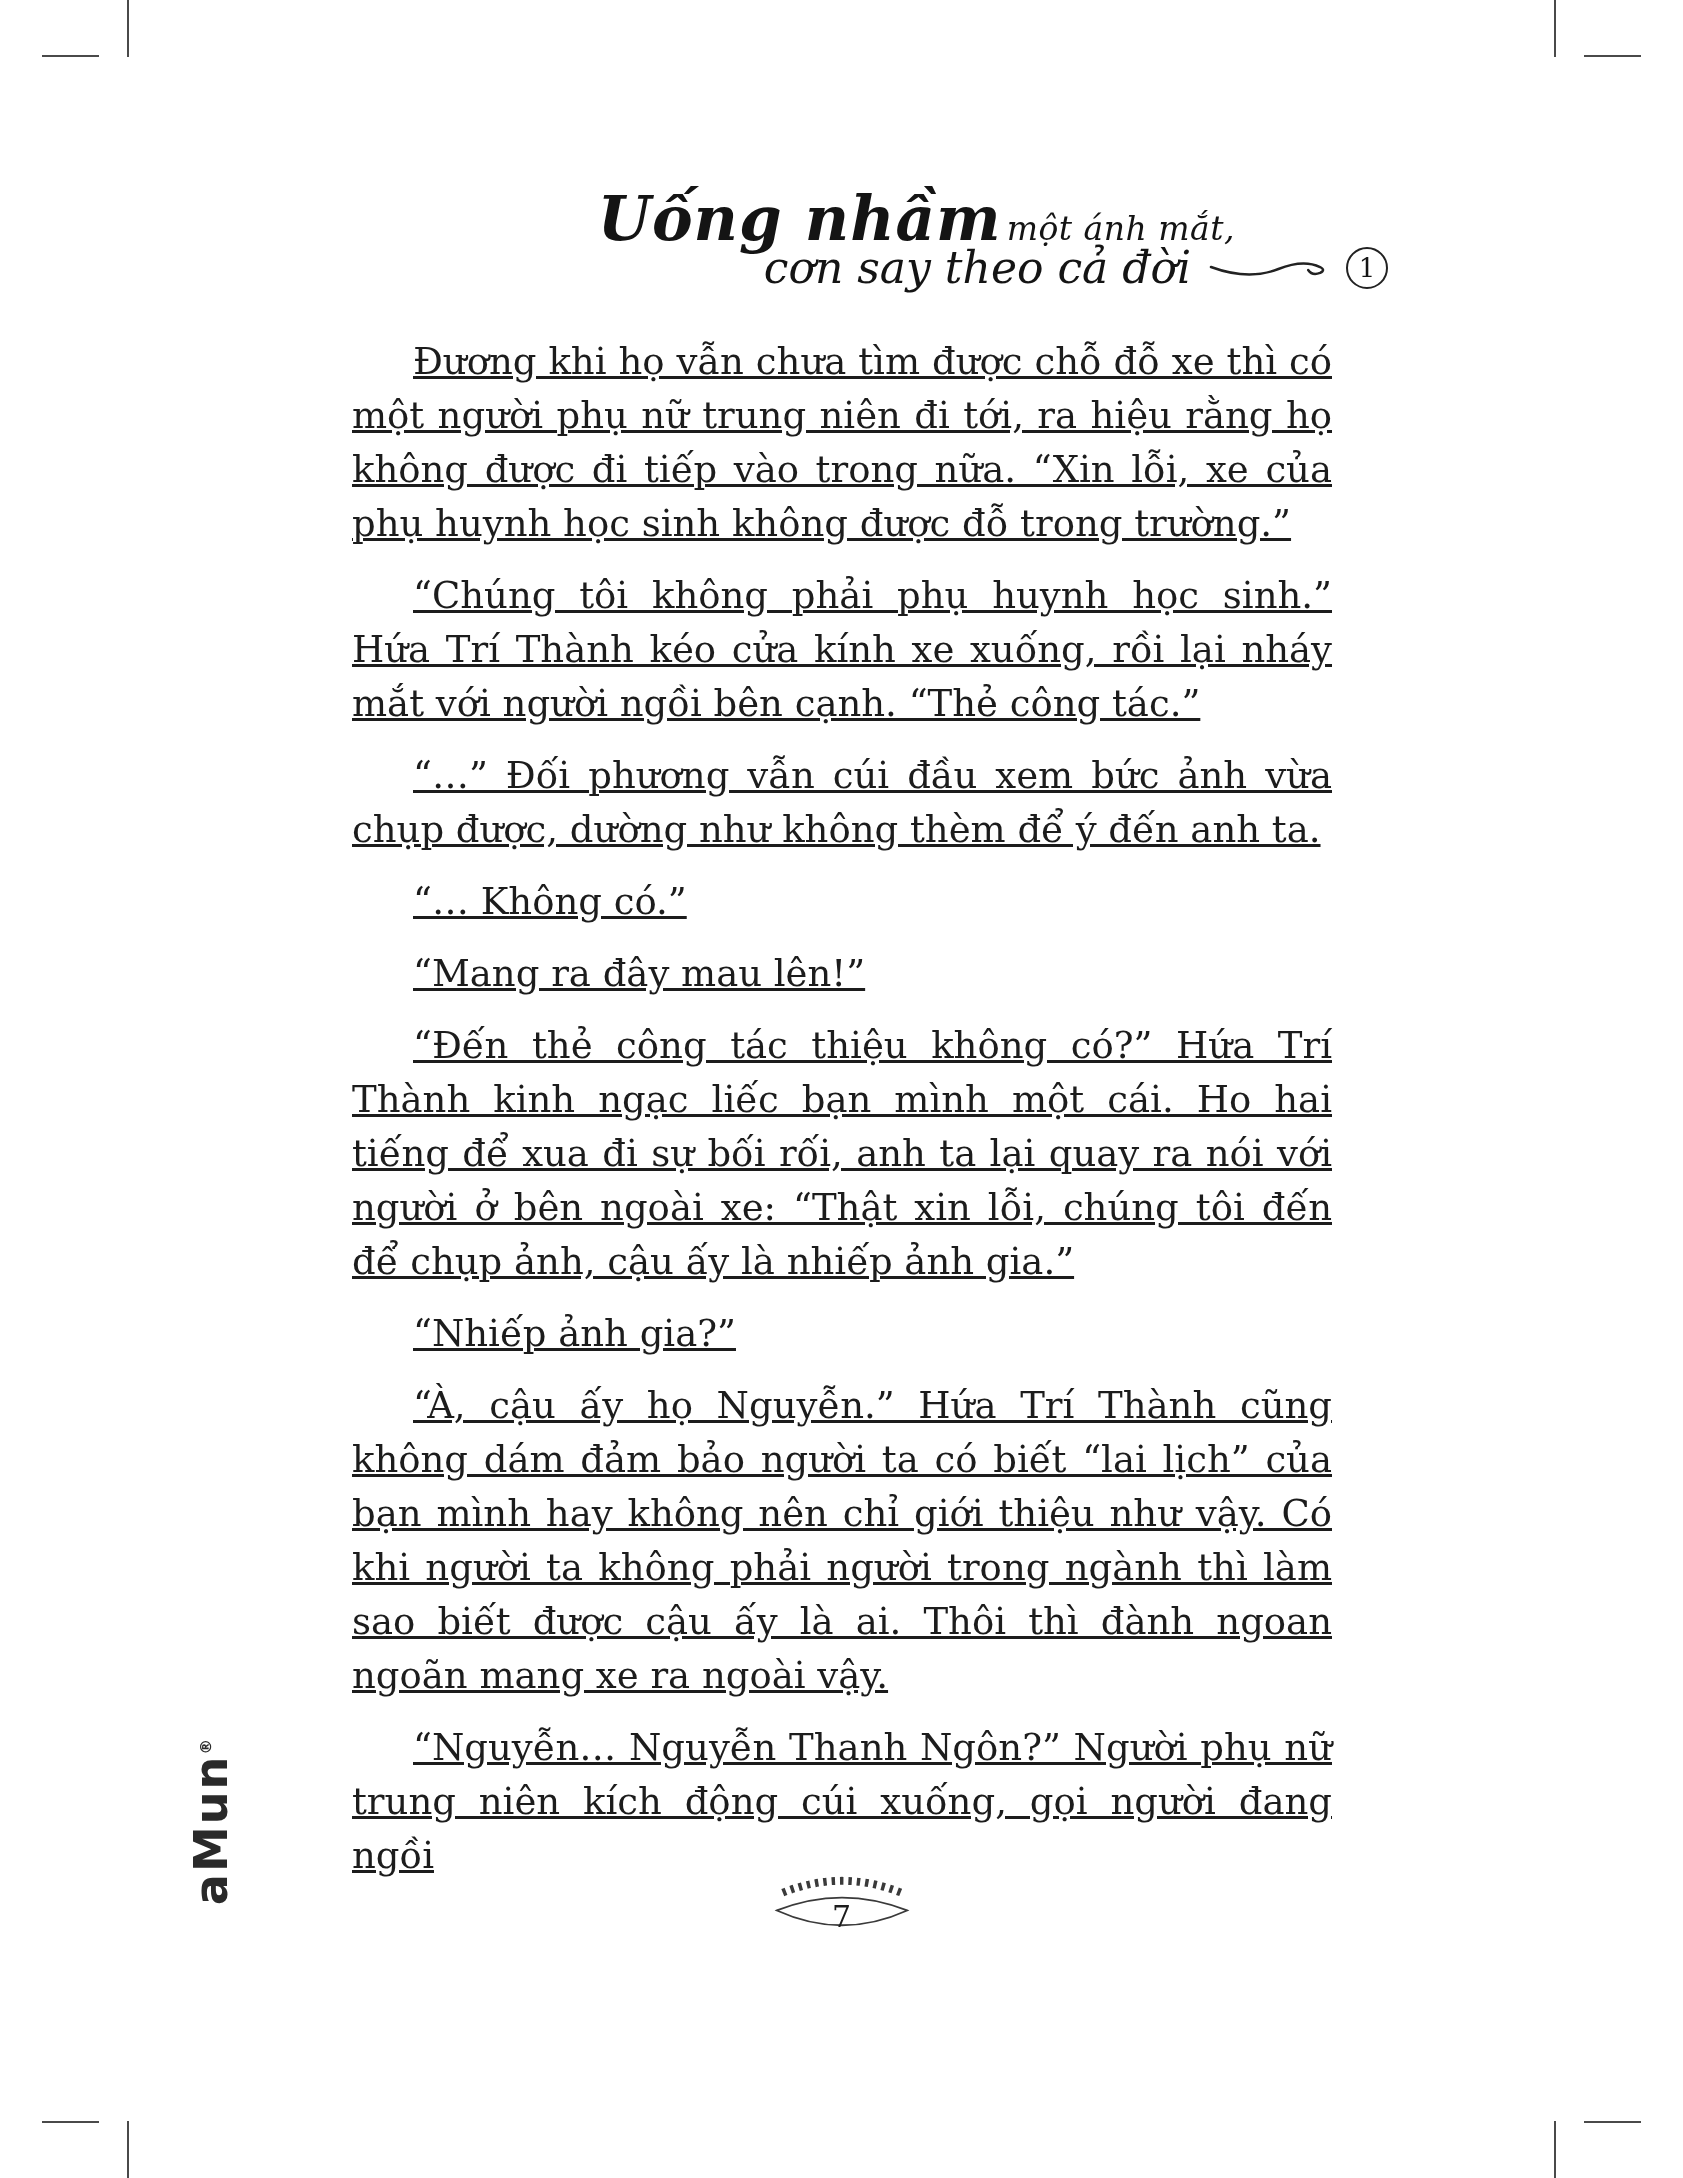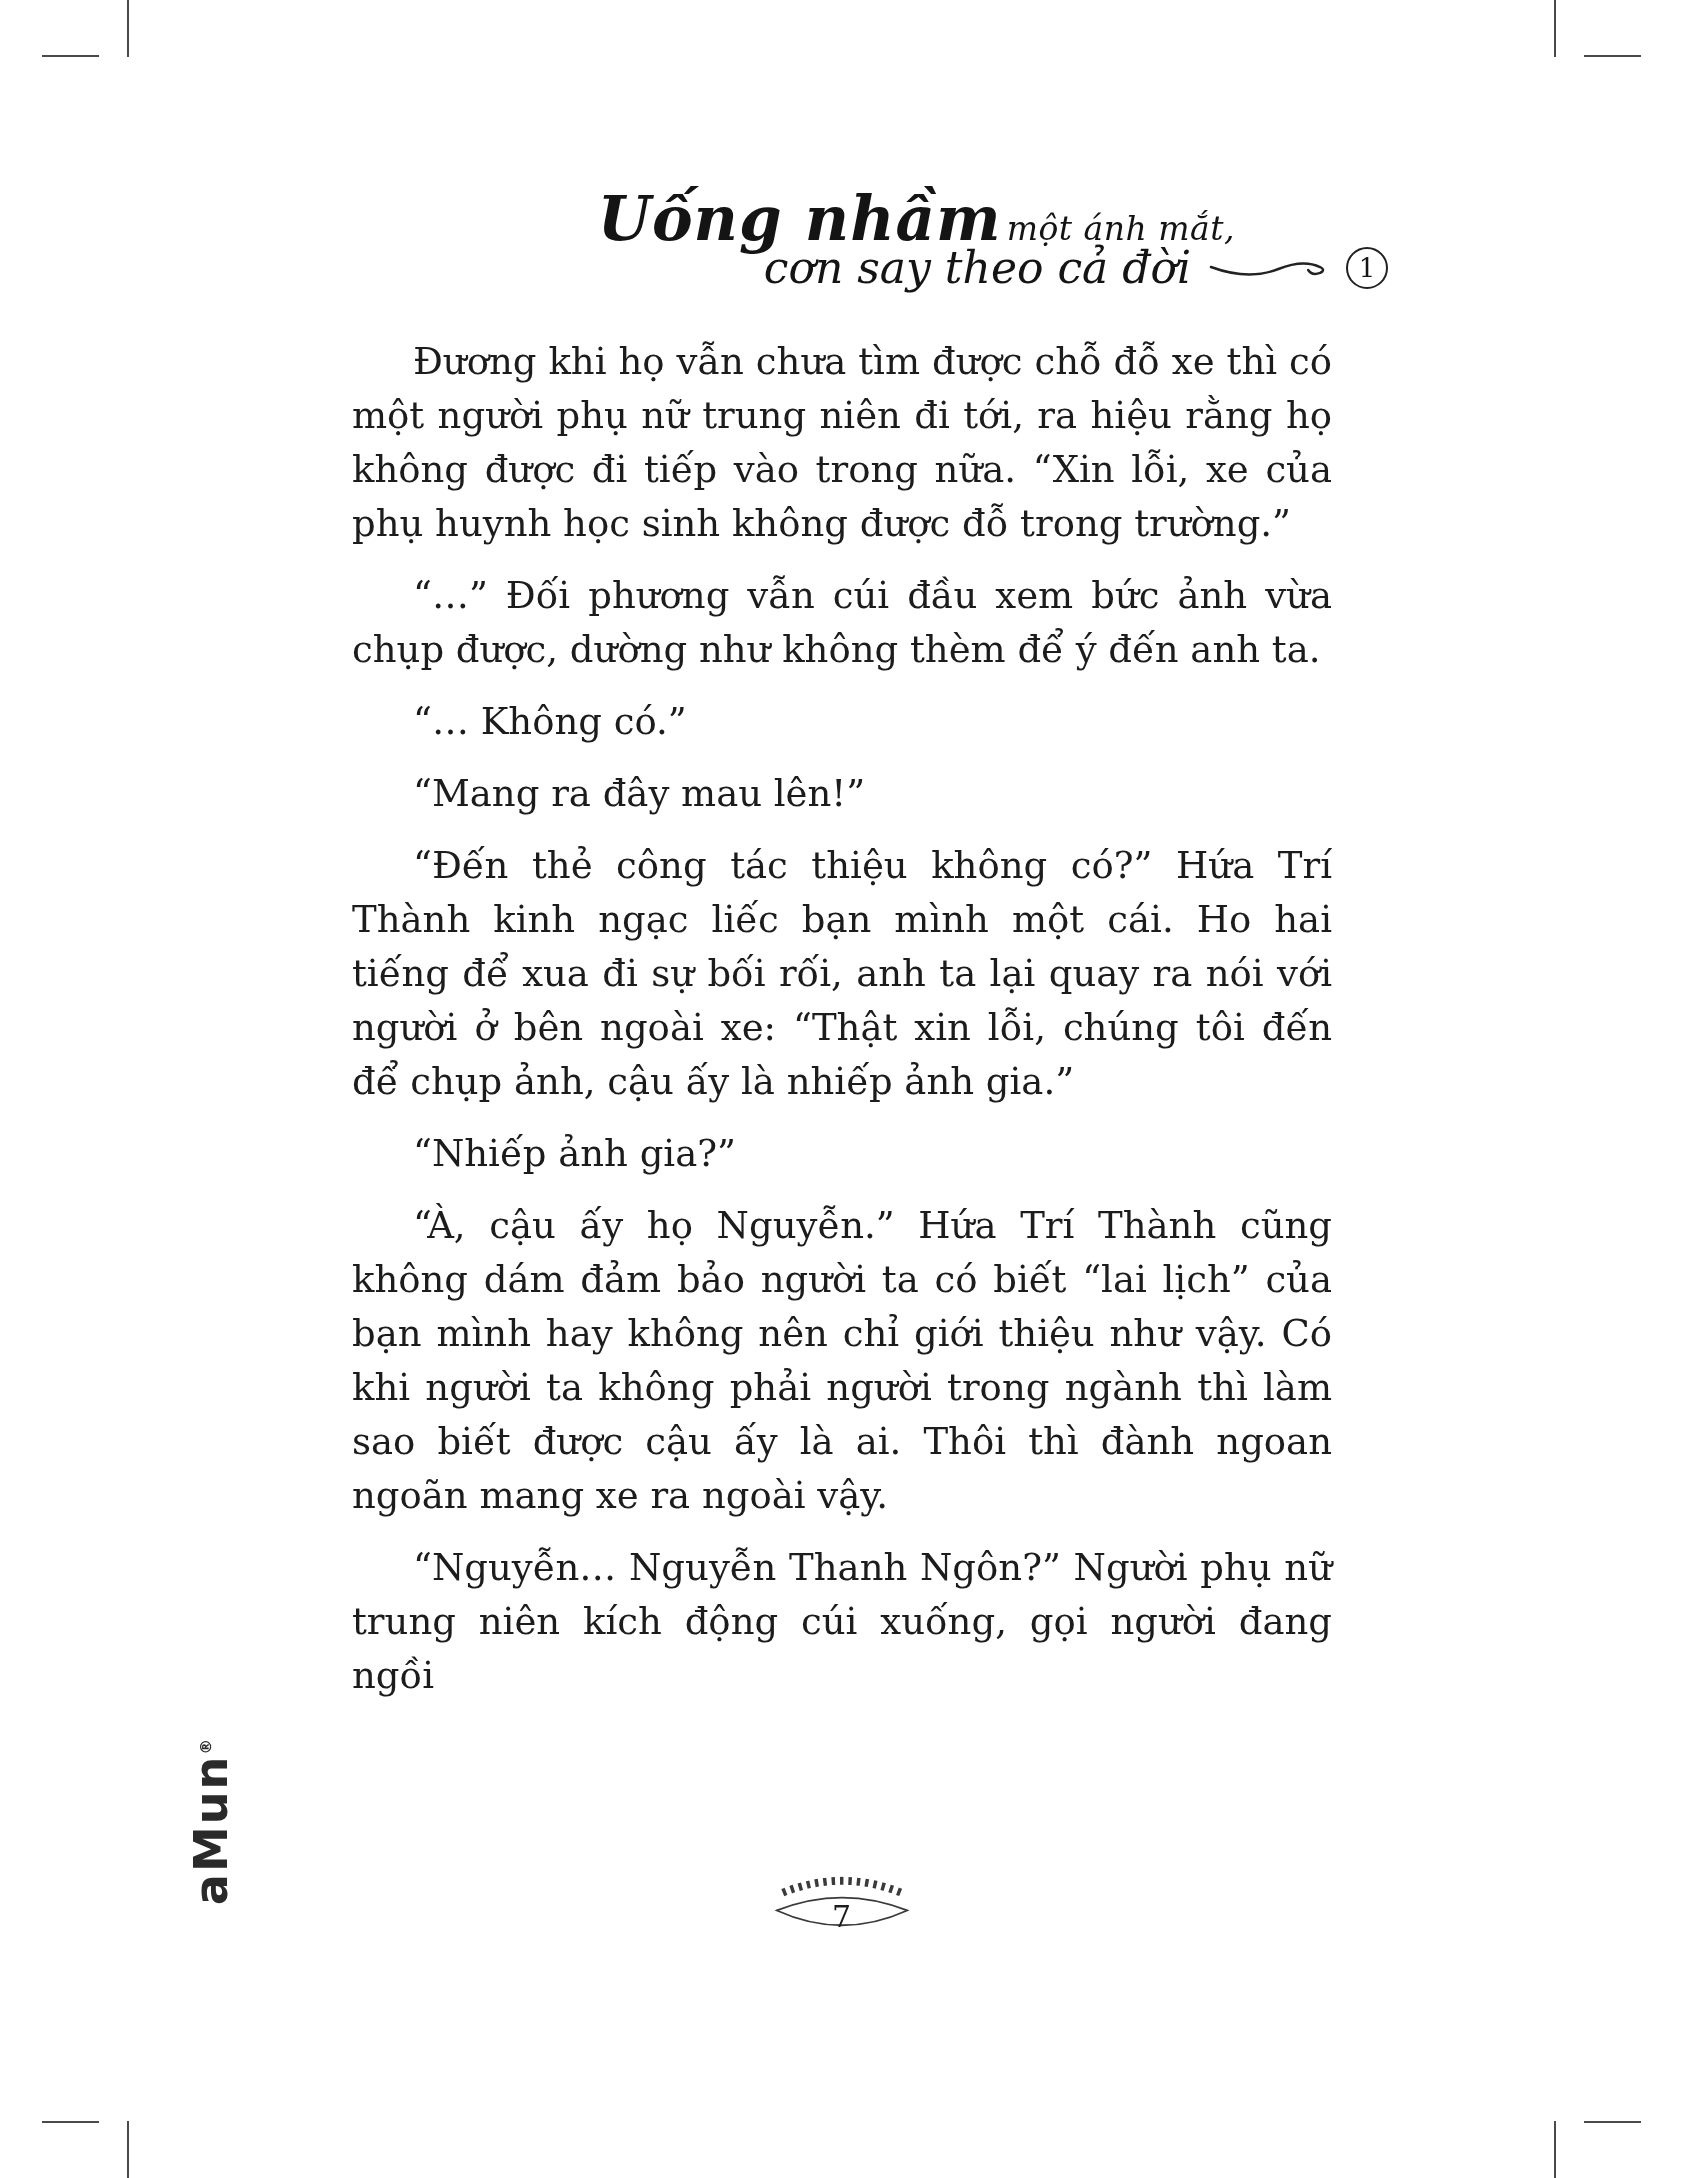--- a/index.html
+++ b/index.html
@@ -26,21 +26,21 @@
   .hdr-line2 { white-space: nowrap; font-style: italic; font-size: 44px; margin-top: -12px;
                display: flex; align-items: center; justify-content: flex-end; gap: 18px; }
   .flourish { display: inline-block; }
   .badge { display: inline-flex; align-items: center; justify-content: center;
            width: 42px; height: 42px; border: 2.5px solid #222; border-radius: 50%;
            font-size: 26px; font-style: normal; flex: 0 0 auto; }
 
   
   .body-text { position: absolute; left: 352px; width: 980px; top: 335px;
                font-size: 37px; line-height: 54px; text-align: justify;
-               text-justify: inter-word; }
+               text-justify: inter-word; text-decoration: underline; }
   .body-text p { margin: 0 0 18px 0; text-indent: 61px; }
 
   
   .publisher { position: absolute; left: 147px; top: 1737px; width: 129px; height: 168px;
                display: flex; align-items: center; justify-content: center; }
   .publisher-inner { transform: rotate(-90deg); font-family: "DejaVu Sans", sans-serif;
                      font-weight: bold; font-size: 46px; letter-spacing: 2px; color: #2a2a2a;
                      white-space: nowrap; }
   .publisher-inner sup { font-size: 16px; }
 
@@ -74,20 +74,21 @@
       <span>cơn say theo cả đời</span>
       <svg class="flourish" width="119" height="34" viewBox="0 0 120 34">
         <path d="M2,16 Q40,30 70,18 Q95,8 112,16 Q118,19 112,22 Q104,25 100,19" fill="none" stroke="#222" stroke-width="2.5" stroke-linecap="round"></path>
       </svg>
       <span class="badge">1</span>
     </div>
   </div>
 
   <main class="body-text">
     <p>Đương khi họ vẫn chưa tìm được chỗ đỗ xe thì có một người phụ nữ trung niên đi tới, ra hiệu rằng họ không được đi tiếp vào trong nữa. “Xin lỗi, xe của phụ huynh học sinh không được đỗ trong trường.”</p>
+    <p>“Chúng tôi không phải phụ huynh học sinh.” Hứa Trí Thành kéo cửa kính xe xuống, rồi lại nháy mắt với người ngồi bên cạnh. “Thẻ công tác.”</p>
     <p>“…” Đối phương vẫn cúi đầu xem bức ảnh vừa chụp được, dường như không thèm để ý đến anh ta.</p>
     <p>“… Không có.”</p>
     <p>“Mang ra đây mau lên!”</p>
     <p>“Đến thẻ công tác thiệu không có?” Hứa Trí Thành kinh ngạc liếc bạn mình một cái. Ho hai tiếng để xua đi sự bối rối, anh ta lại quay ra nói với người ở bên ngoài xe: “Thật xin lỗi, chúng tôi đến để chụp ảnh, cậu ấy là nhiếp ảnh gia.”</p>
     <p>“Nhiếp ảnh gia?”</p>
     <p>“À, cậu ấy họ Nguyễn.” Hứa Trí Thành cũng không dám đảm bảo người ta có biết “lai lịch” của bạn mình hay không nên chỉ giới thiệu như vậy. Có khi người ta không phải người trong ngành thì làm sao biết được cậu ấy là ai. Thôi thì đành ngoan ngoãn mang xe ra ngoài vậy.</p>
     <p>“Nguyễn… Nguyễn Thanh Ngôn?” Người phụ nữ trung niên kích động cúi xuống, gọi người đang ngồi</p>
   </main>
 
   <div class="publisher">

